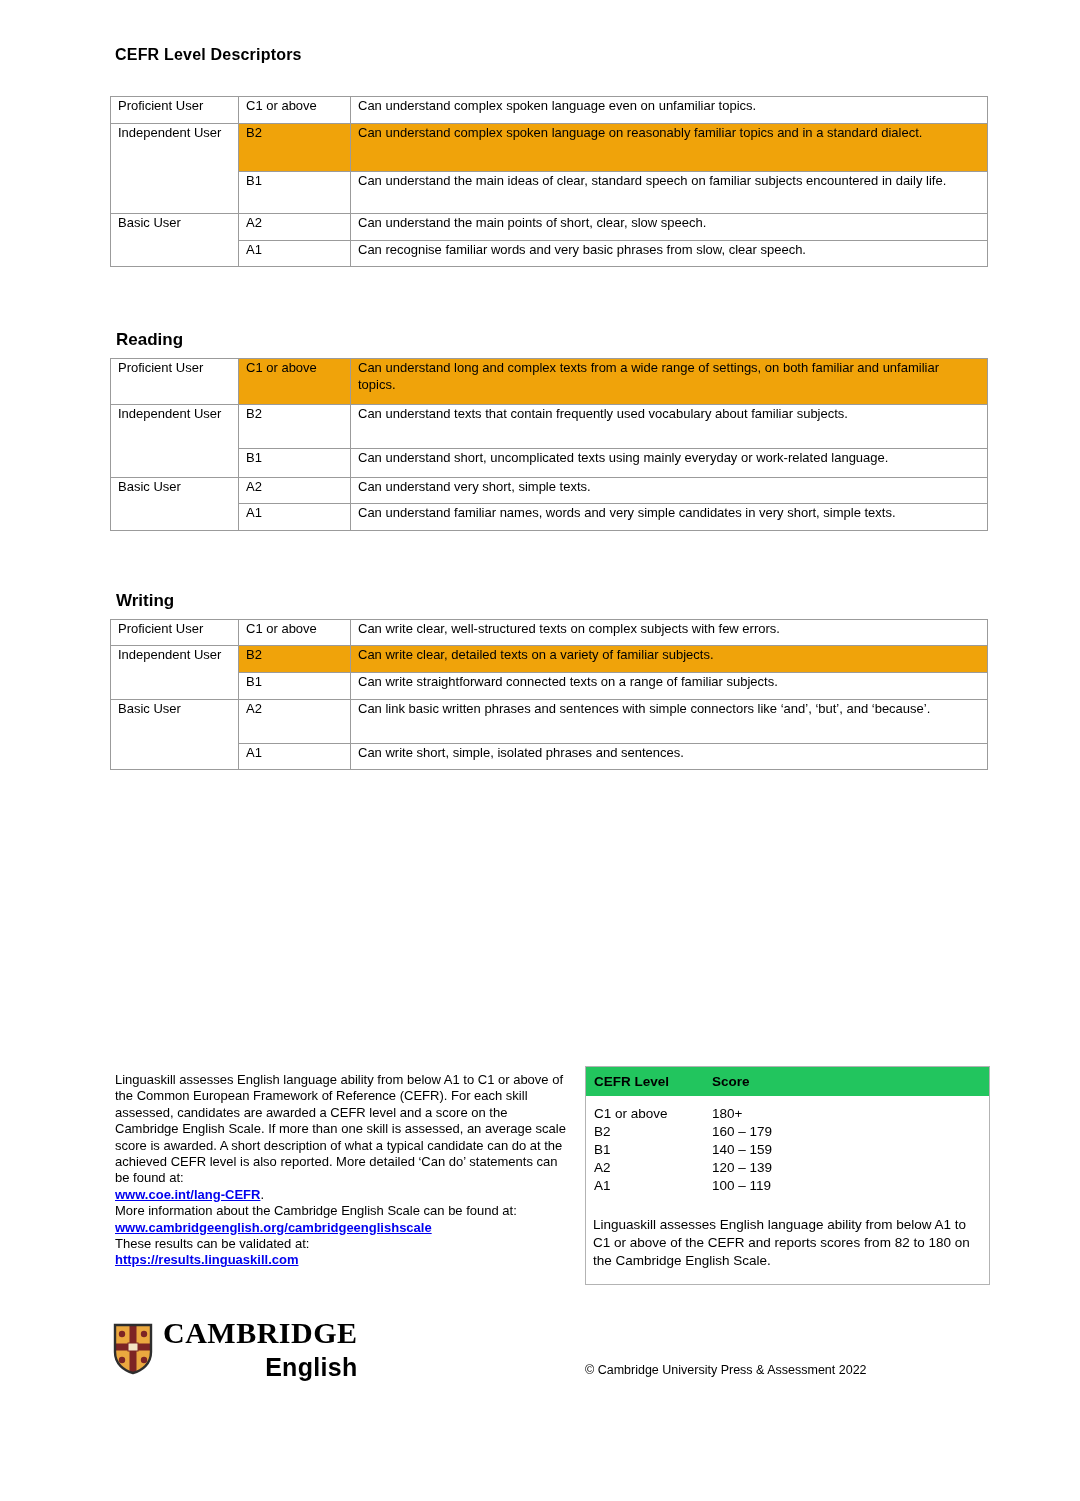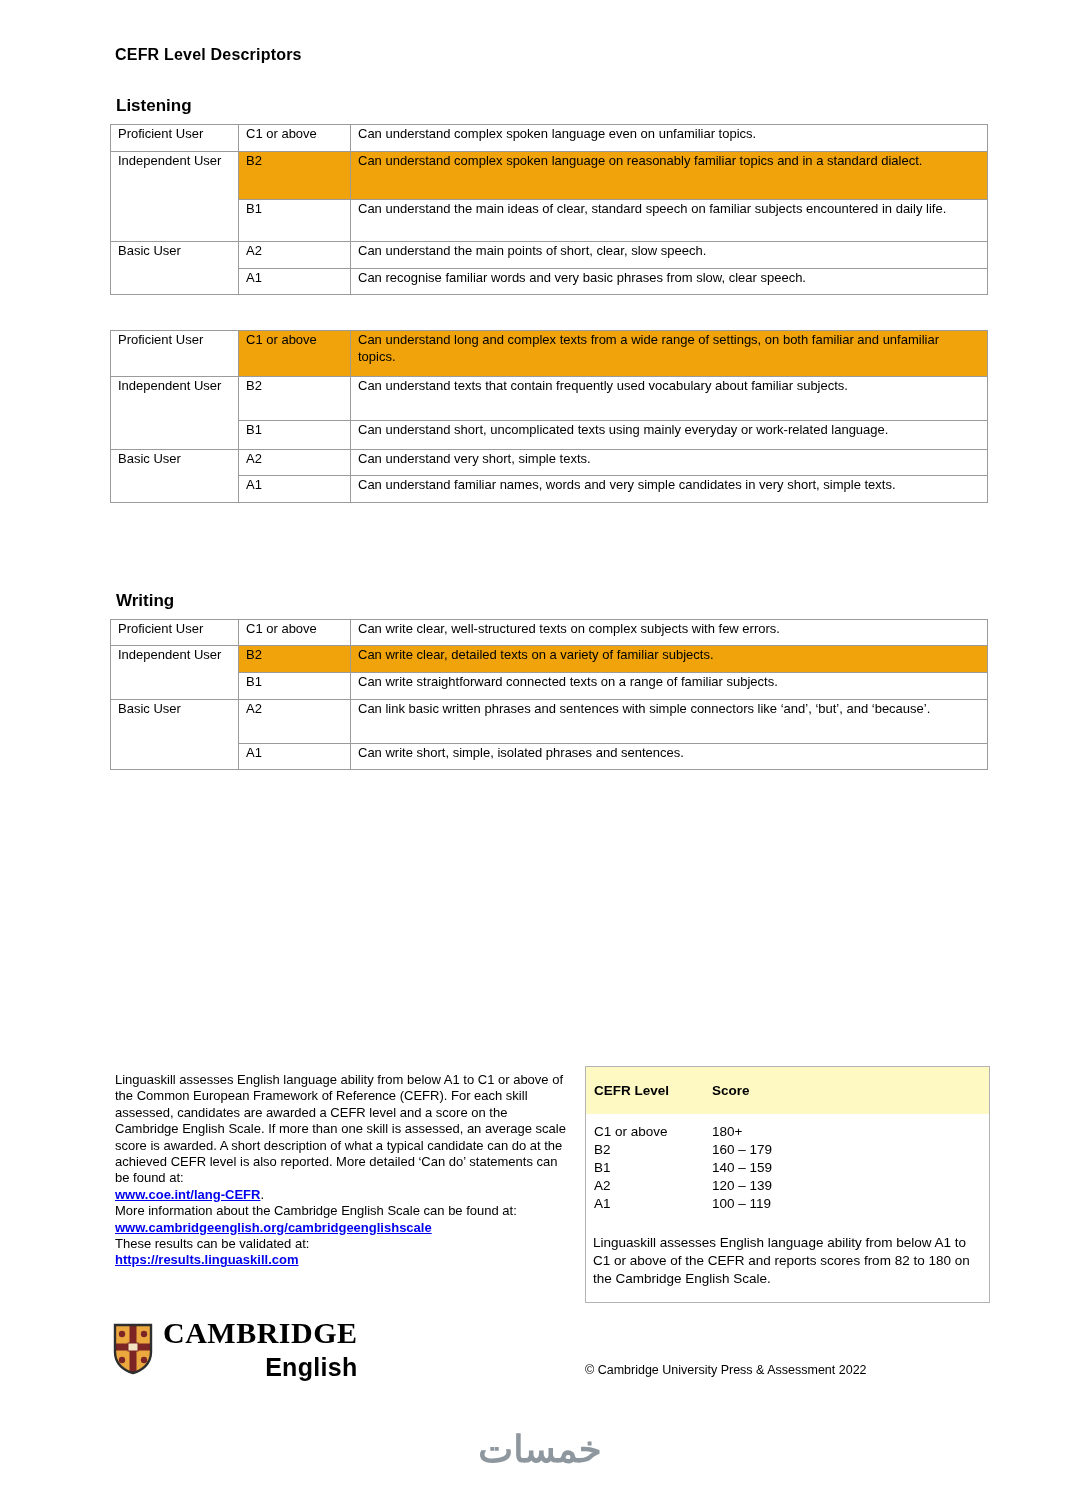--- a/index.html
+++ b/index.html
@@ -72,23 +72,23 @@
   .score-box {
     position: absolute;
     left: 585px;
     top: 1066px;
     width: 405px;
     border: 1px solid #b3b3b3;
     padding-bottom: 14px;
     background: #fff;
   }
   .score-header {
-    background: #fef9c3;
+    background: #22c55e;
     display: flex;
-    padding: 16px 8px;
+    padding: 7px 8px;
     font-size: 13.5px;
     font-weight: bold;
   }
   .score-header .col-level { width: 118px; }
   .score-rows { padding: 8px 0 0 0; }
   .score-row { display: flex; padding: 1.5px 8px; font-size: 13.5px; }
   .score-row .col-level { width: 118px; }
   .score-row .col-score.indent { padding-left: 8px; }
   .score-note {
     margin: 22px 8px 0 7px;
@@ -141,21 +141,20 @@
   }
 </style>
 </head>
 <body>
 
 <div class="page">
 
   <div class="doc-title">CEFR Level Descriptors</div>
 
   <div class="skill-section section-listening">
-    <h2 class="skill-heading">Listening</h2>
     <table class="skill">
       <tbody>
           <tr style="height:27px">
         <td class="cat">Proficient User</td>
         <td class="lvl">C1 or above</td>
         <td class="desc">Can understand complex spoken language even on unfamiliar topics.</td>
       </tr>
       <tr style="height:48px">
         <td class="cat" rowspan="2">Independent User</td>
         <td class="lvl hl">B2</td>
@@ -172,20 +171,21 @@
       </tr>
       <tr style="height:26px">
         <td class="lvl">A1</td>
         <td class="desc">Can recognise familiar words and very basic phrases from slow, clear speech.</td>
       </tr>
     </tbody>
       </table>
   </div>
 
   <div class="skill-section section-reading">
+    <h2 class="skill-heading">Reading</h2>
     <table class="skill">
       <tbody>
           <tr style="height:46px">
         <td class="cat">Proficient User</td>
         <td class="lvl hl">C1 or above</td>
         <td class="desc hl">Can understand long and complex texts from a wide range of settings, on both familiar and unfamiliar topics.</td>
       </tr>
       <tr style="height:44px">
         <td class="cat" rowspan="2">Independent User</td>
         <td class="lvl">B2</td>
@@ -298,15 +298,14 @@
       <path d="M3 3 h36 v27 c0 12 -9 18.5 -18 21 c-9 -2.5 -18 -9 -18 -21 z" fill="none" stroke="#2e2e2e" stroke-width="2.4"></path>
     </svg>
     <div class="logo-text">
       <div class="logo-cambridge">CAMBRIDGE</div>
       <div class="logo-english">English</div>
     </div>
   </div>
 
   <div class="copyright">© Cambridge University Press &amp; Assessment 2022</div>
 
-  <div class="watermark">خمسات</div>
 
 </div>
 
 </body></html>

